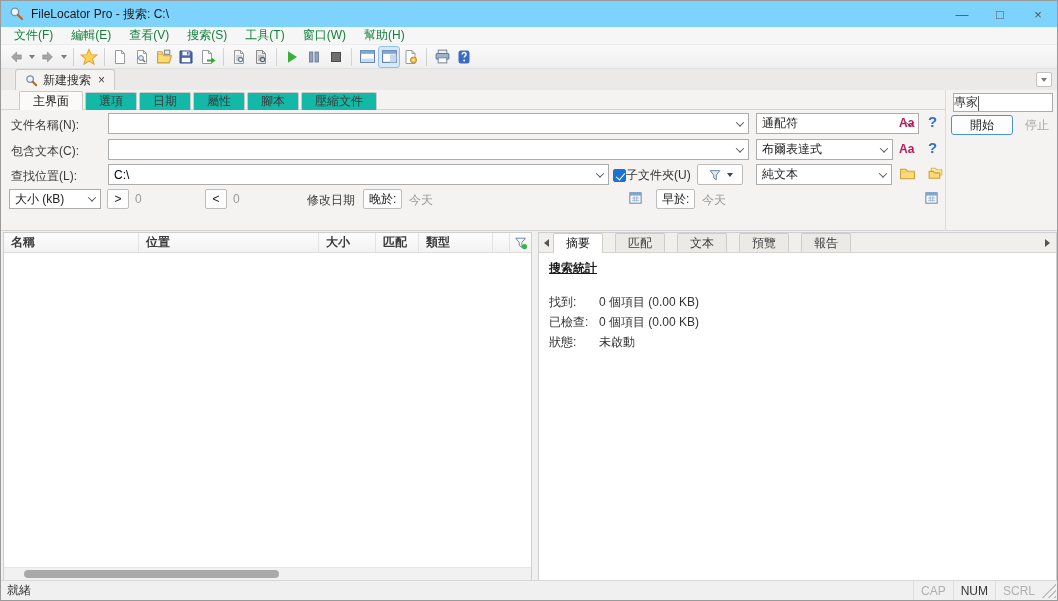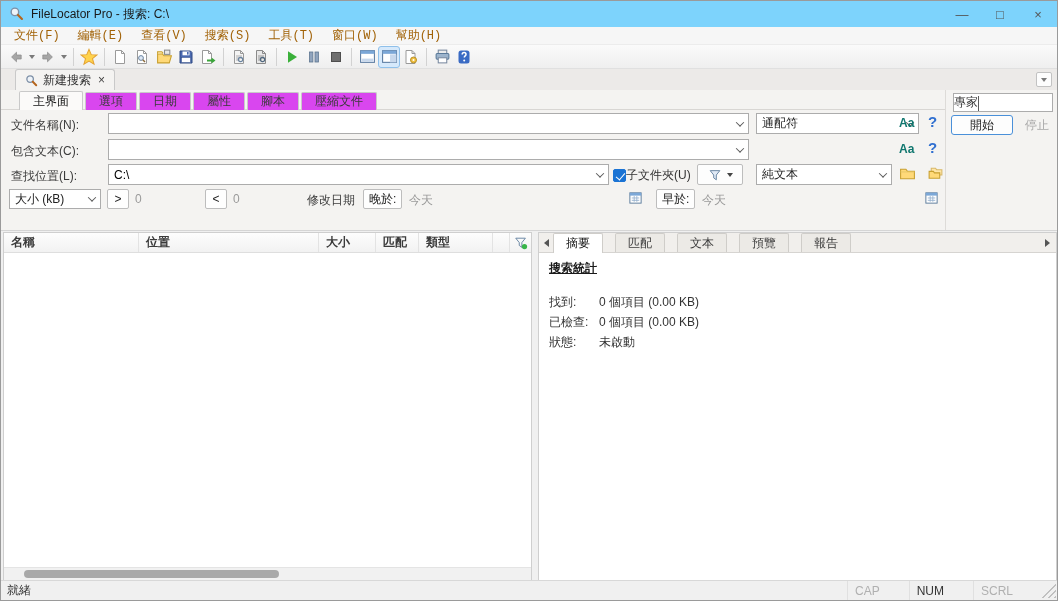--- a/index.html
+++ b/index.html
@@ -8,51 +8,51 @@
   .window { position:relative; width:1058px; height:601px; background:#f0f0f0; border:1px solid #9a9a9a; overflow:hidden; }
 
   
   .titlebar { height:26px; display:flex; align-items:center; padding-left:8px; background:#7dd3fc; }
   .titlebar .title-text { margin-left:6px; color:#1a1a1a; font-size:12px; }
   .win-controls { margin-left:auto; display:flex; height:26px; }
   .win-btn { width:38px; display:flex; align-items:center; justify-content:center; color:#555; font-size:13px; cursor:default; }
 
   
   .menubar { height:18px; display:flex; align-items:center; background:#f6f6f6; padding-left:4px; border-bottom:1px solid #ececec; }
-  .menu-item { padding:1px 9px; color:#a16207;font-family:Liberation Mono, monospace; }
+  .menu-item { padding:1px 9px; color:#15803d; }
 
   
   .toolbar { height:24px; display:flex; align-items:center; background:linear-gradient(#fafafa,#efefef); padding-left:4px; border-bottom:1px solid #e0e0e0; }
   .tbtn { width:22px; height:22px; display:flex; align-items:center; justify-content:center; border:1px solid transparent; border-radius:3px; }
   .tbtn.selected { background:#d6e9fb; border:1px solid #8fc0ea; }
   .tsep { width:1px; height:18px; background:#d2d2d2; margin:0 4px; }
   .tcaret { width:10px; height:22px; display:flex; align-items:center; justify-content:center; }
   .caret-down { width:0; height:0; border-left:3px solid transparent; border-right:3px solid transparent; border-top:4px solid #7a7a7a; }
   .icon16 { display:inline-flex; width:16px; height:16px; }
 
   
   .doctabs { position:relative; height:21px; background:#eceae8; display:flex; align-items:flex-end; padding-left:14px; }
   .doctab { height:21px; display:flex; align-items:center; gap:5px; background:#f4f3f1; border:1px solid #c9c9c9; border-bottom:none; border-radius:3px 3px 0 0; padding:0 9px; }
   .doctab .close-x { color:#444; font-size:12px; margin-left:2px; }
   .tab-list-btn { position:absolute; right:5px; top:3px; width:16px; height:15px; background:#fdfdfd; border:1px solid #c2c2c2; border-radius:2px; display:flex; align-items:center; justify-content:center; }
 
   
   .tabpage { position:relative; height:140px; background:#f4f3f1; }
   .subtabs { position:absolute; left:18px; top:1px; height:19px; display:flex; align-items:flex-end; }
-  .subtab { height:18px; display:flex; align-items:center; padding:0 13px; background:#d946ef; border:1px solid #c9c9c9; border-bottom:none; border-radius:2px 2px 0 0; margin-right:2px; color:#3a3a3a; }
+  .subtab { height:18px; display:flex; align-items:center; padding:0 13px; background:#14b8a6; border:1px solid #c9c9c9; border-bottom:none; border-radius:2px 2px 0 0; margin-right:2px; color:#3a3a3a; }
   .subtab.active { background:#fbfaf9; height:19px; color:#111; }
   .subtab-line { position:absolute; left:0; top:19px; width:944px; height:1px; background:#d8d6d3; }
 
   .flabel { position:absolute; color:#3c3c3c; }
   .combo { position:absolute; height:21px; background:#fff; border:1px solid #acacac; display:flex; align-items:center; }
   .combo .combo-text { flex:1; padding:0 5px; color:#222; white-space:nowrap; overflow:hidden; }
   .combo .combo-input { flex:1; border:none; outline:none; height:17px; padding:0 5px; font:inherit; background:transparent; }
   .combo .chev-zone { width:17px; height:100%; display:flex; align-items:center; justify-content:center; }
   .chev { width:6px; height:6px; border-right:1.4px solid #5a5a5a; border-bottom:1.4px solid #5a5a5a; transform:rotate(45deg) translate(-1px,-1px); }
-  .flatbtn { position:absolute; color:#0f766e; }
+  .flatbtn { position:absolute; color:#be185d; }
   .qmark { position:absolute; color:#2f6fd0; font-weight:bold; font-size:15px; }
   .checkrow { position:absolute; display:flex; align-items:center; }
   .checkbox { width:13px; height:13px; background:#1a73d4; border:1px solid #1a73d4; border-radius:2px; position:relative; }
   .checkbox::after { content:""; position:absolute; left:3.5px; top:0.5px; width:4px; height:8px; border-right:1.8px solid #fff; border-bottom:1.8px solid #fff; transform:rotate(40deg); }
   .minibtn { position:absolute; height:20px; background:#fefefe; border:1px solid #bdbdbd; border-radius:2px; display:flex; align-items:center; justify-content:center; padding:0 5px; color:#222; }
   .graytext { position:absolute; color:#9a9a9a; }
   .filter-btn { position:absolute; width:46px; height:21px; background:#fdfdfd; border:1px solid #bdbdbd; border-radius:2px; display:flex; align-items:center; justify-content:center; gap:5px; }
   .form-divider { position:absolute; left:944px; top:0; width:1px; height:140px; background:#dddbd8; }
   .mode-combo { position:absolute; left:952px; top:3px; width:100px; height:19px; background:#fff; border:1px solid #acacac; display:flex; align-items:center; }
   .start-btn { position:absolute; left:950px; top:25px; width:62px; height:20px; background:#fdfdfd; border:1px solid #4a90d9; border-radius:3px; display:flex; align-items:center; justify-content:center; color:#222; }
@@ -80,21 +80,21 @@
   .ptab.active { background:#fff; height:20px; margin-bottom:-1px; color:#111; }
   .ptab-arrow.right { position:absolute; right:2px; top:0; }
   .panel-body { flex:1; padding:7px 10px; }
   .stats-title { font-weight:bold; text-decoration:underline; color:#1a1a1a; margin-bottom:18px; }
   .stat-row { display:flex; margin-bottom:6px; line-height:14px; }
   .stat-label { width:50px; color:#333; }
   .stat-value { color:#333; }
 
   
   .statusbar { position:absolute; left:0; bottom:0; width:100%; height:20px; background:#f0f0f0; border-top:1px solid #d8d8d8; display:flex; align-items:center; padding-left:6px; }
-  .status-right { margin-left:auto; display:flex; align-items:center; height:100%;gap:22px; }
+  .status-right { margin-left:auto; display:flex; align-items:center; height:100%; }
   .lock { padding:0 7px; height:100%; display:flex; align-items:center; border-left:1px solid #e0e0e0; }
   .lock.dim { color:#b0b0b0; }
   .lock.on { color:#333; }
   .grip { width:14px; height:14px; margin-right:1px; background:
     linear-gradient(135deg, transparent 50%, #c0c0c0 50%, #c0c0c0 57%, transparent 57%, transparent 70%, #c0c0c0 70%, #c0c0c0 77%, transparent 77%, transparent 90%, #c0c0c0 90%); }
 </style>
 </head>
 <body>
 
 <div class="window">
@@ -297,20 +297,26 @@
       <span class="chev-zone">
           <span class="chev"></span>
         </span>
     </div>
     <span class="flatbtn" style="left:898px;top:26px;font-weight:bold">Aa</span>
     <span class="qmark" style="left:927px;top:23px">?</span>
 
     <span class="flabel" style="left:10px;top:53px">包含文本(C):</span>
     <div class="combo" style="left:107px;top:49px;width:641px">
       <input class="combo-input" type="text" style="">
+      <span class="chev-zone">
+          <span class="chev"></span>
+        </span>
+    </div>
+    <div class="combo" style="left:755px;top:49px;width:137px">
+      <span class="combo-text">布爾表達式</span>
       <span class="chev-zone">
           <span class="chev"></span>
         </span>
     </div>
     <span class="flatbtn" style="left:898px;top:52px;font-weight:bold">Aa</span>
     <span class="qmark" style="left:927px;top:49px">?</span>
 
     <span class="flabel" style="left:10px;top:78px">查找位置(L):</span>
     <div class="combo" style="left:107px;top:74px;width:501px">
       <input class="combo-input" type="text" value="C:\" style="">

